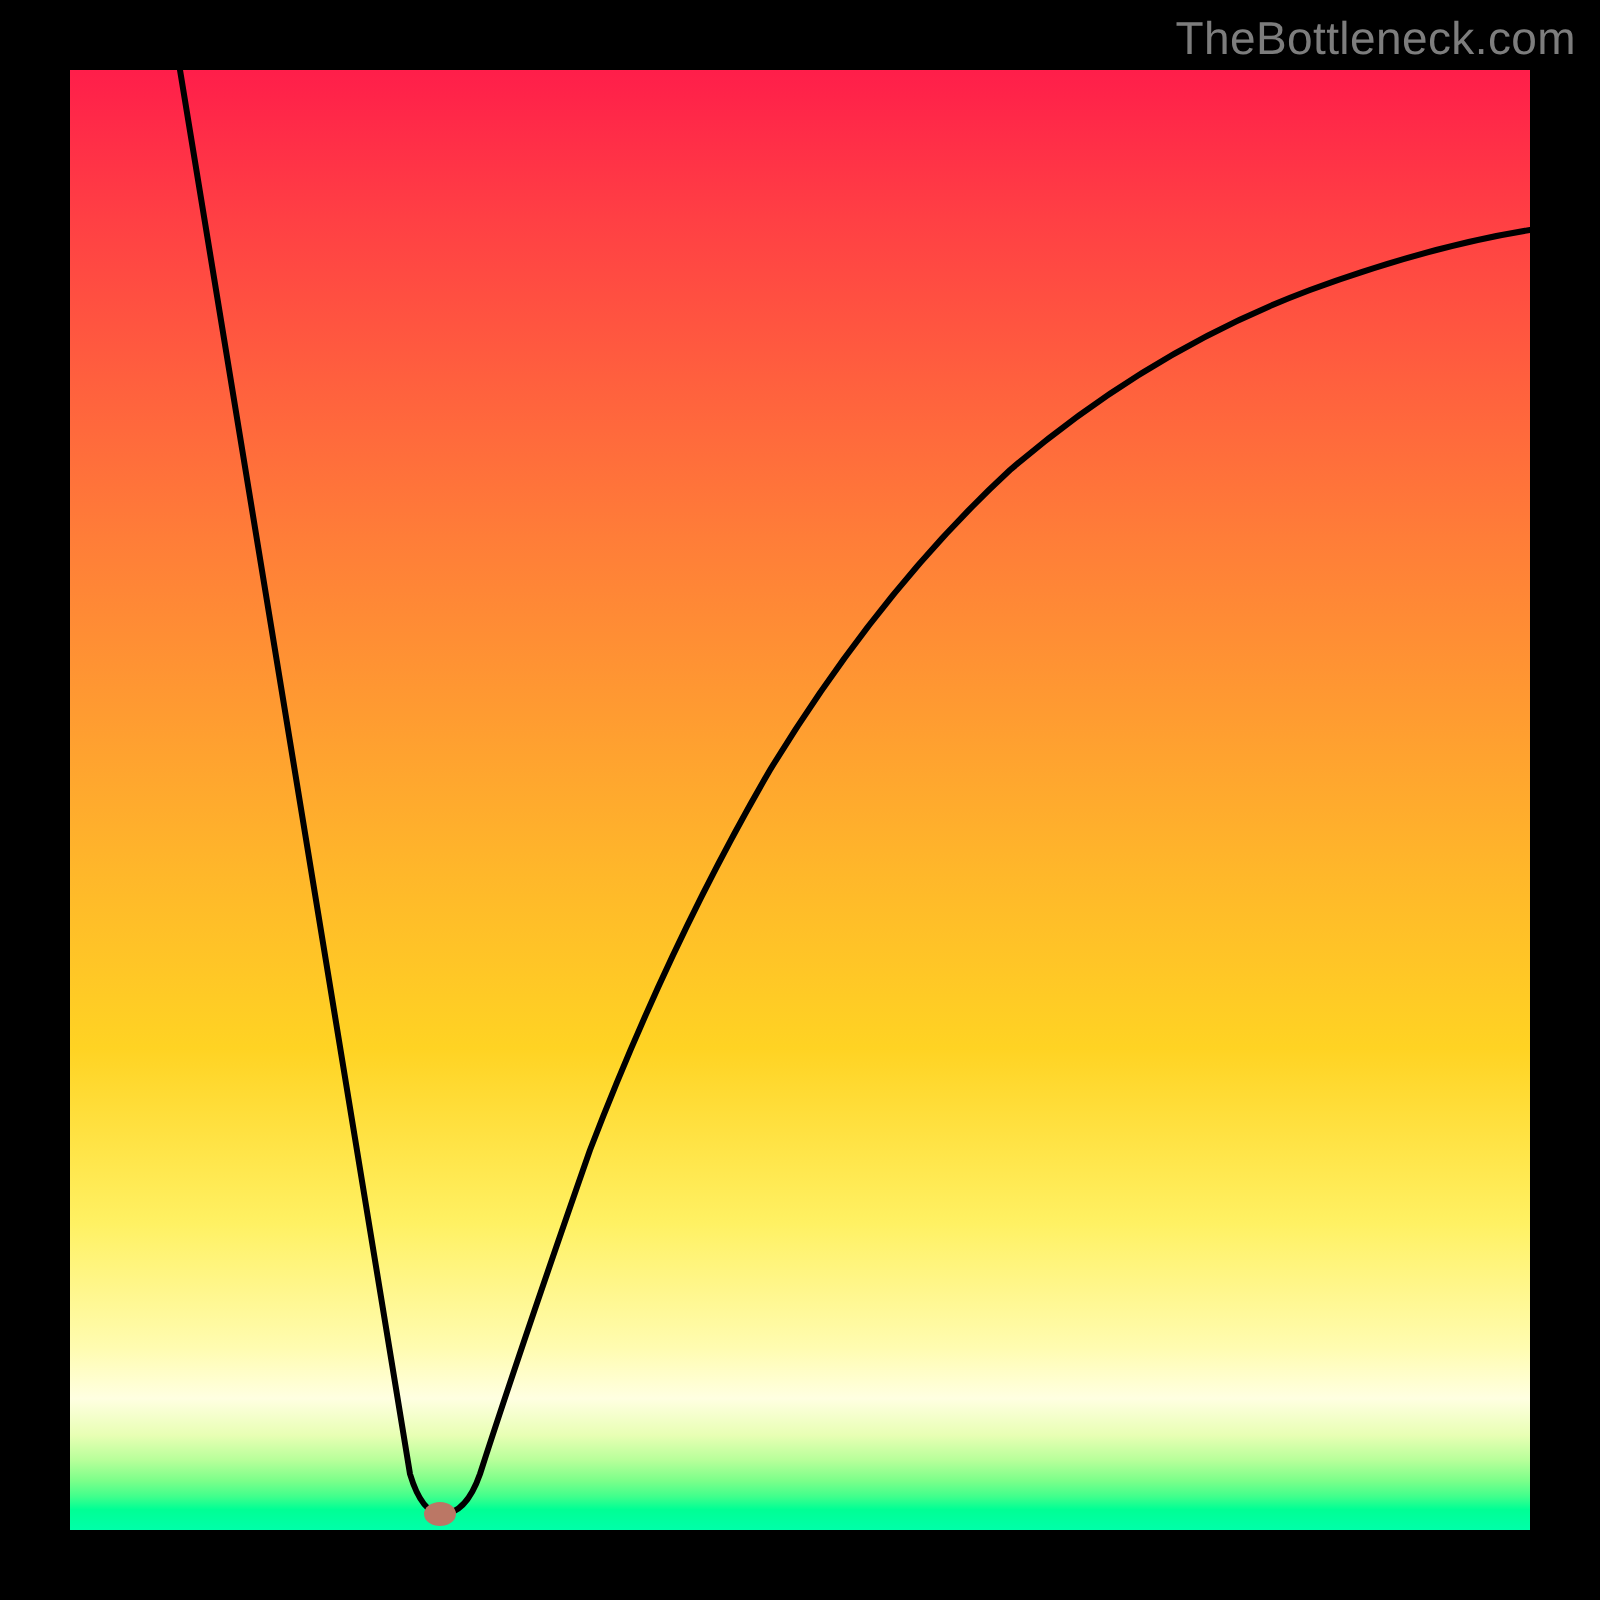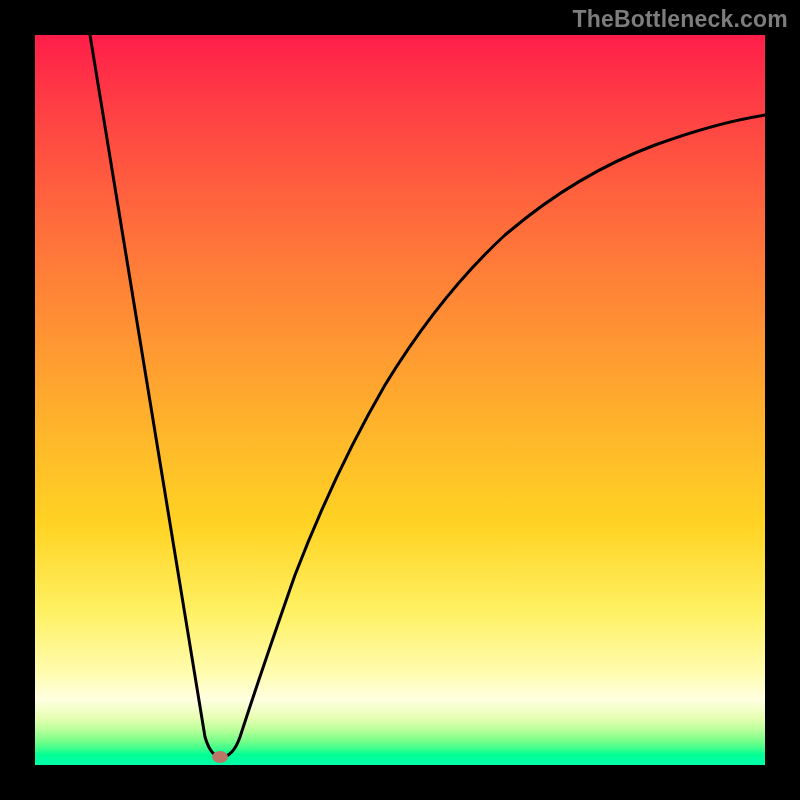--- a/index.html
+++ b/index.html
@@ -24,21 +24,21 @@
     width: 730px;
     height: 730px;
     overflow: hidden;
   }
   .watermark {
     position: absolute;
     top: 6px;
     right: 12px;
     color: #7d7d7d;
     font-size: 23px;
-    font-weight: 700;
+    font-weight: 400;
     letter-spacing: 0.2px;
     user-select: none;
   }
   .gradient {
     position: absolute;
     inset: 0;
     background: linear-gradient(
       to bottom,
       #ff1e4a 0%,
       #ff3f44 10%,

